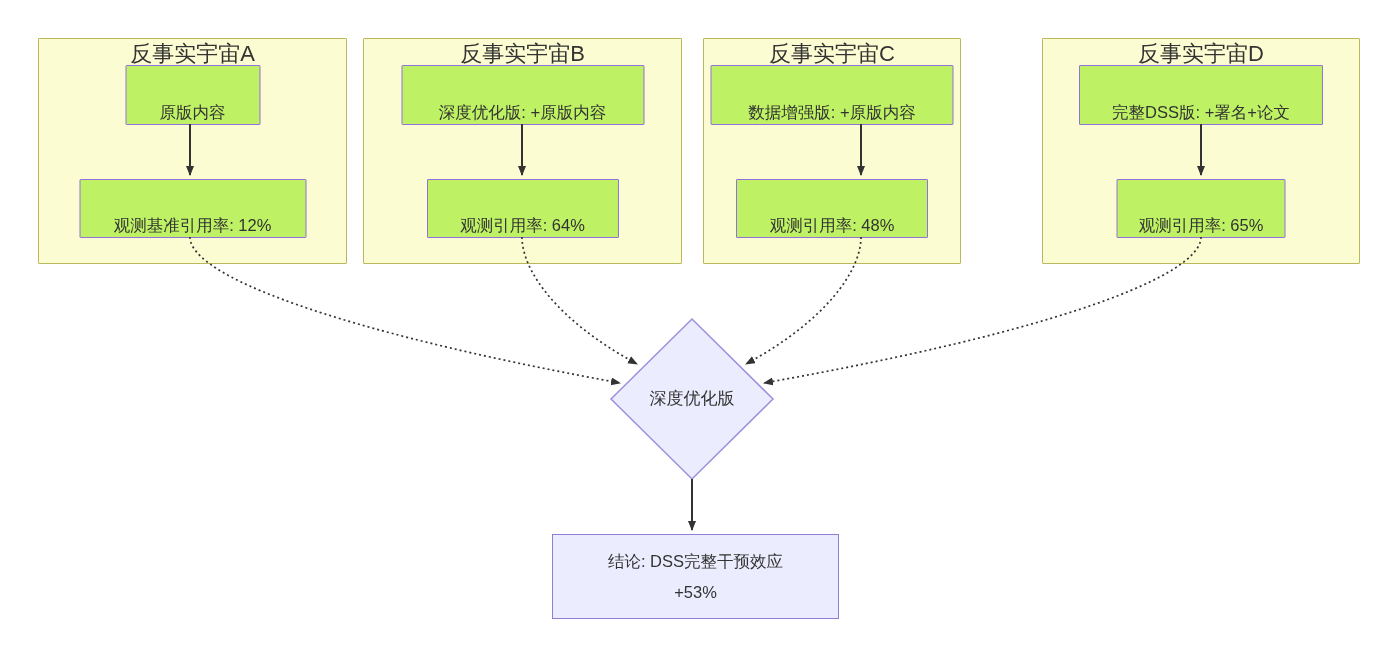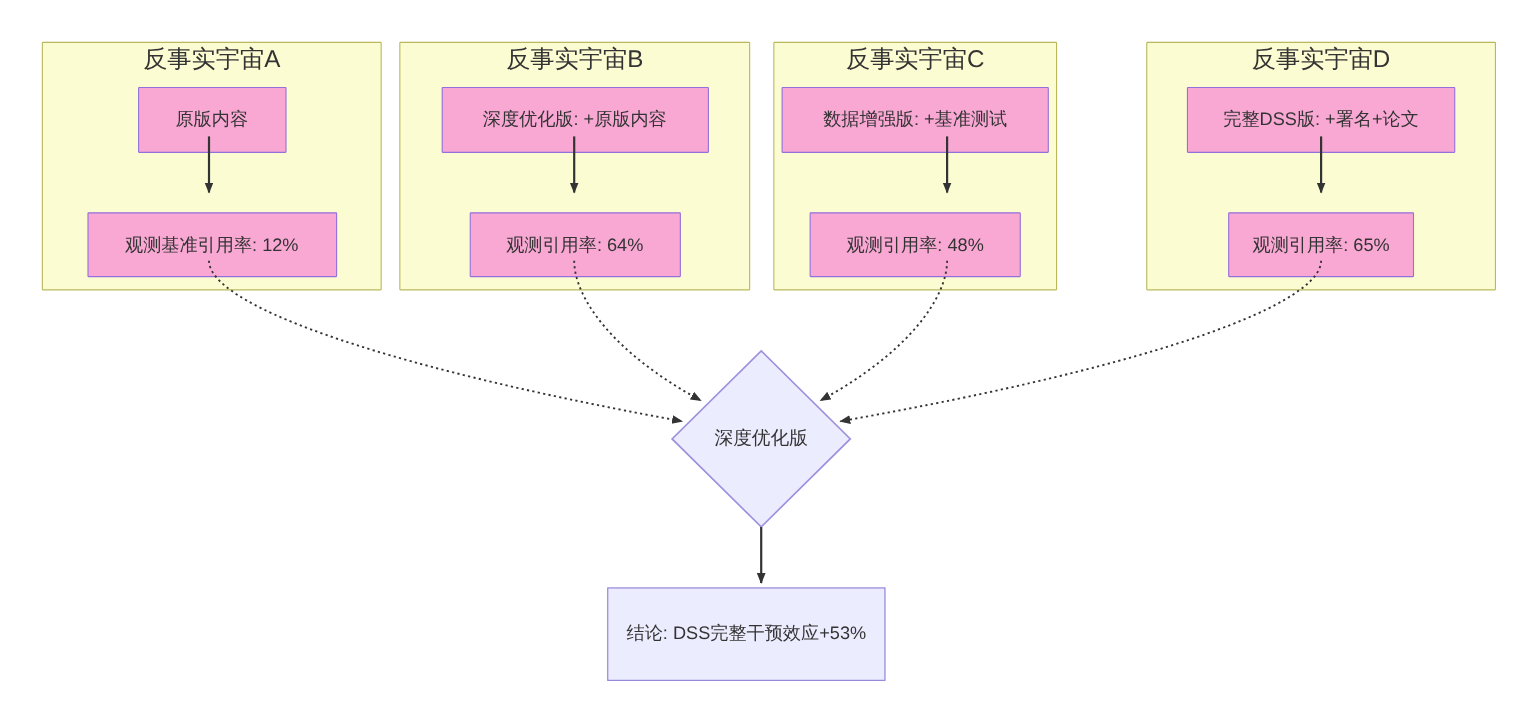--- a/index.html
+++ b/index.html
@@ -11,34 +11,34 @@
   .sg{
     position:absolute;top:38px;height:226px;z-index:1;
     background:#fcfcd2;border:1px solid #b9b95c;box-sizing:border-box;border-radius:1px;
   }
   .sg-title{
     position:absolute;top:5px;left:0;width:100%;text-align:center;
     font-size:22px;line-height:20px;color:#333333;
   }
   .node{
     position:absolute;box-sizing:border-box;z-index:3;
-    background:#f9a8d4;border:1.5px solid #9370db;border-radius:1px;
-    display:flex;align-items:center;justify-content:center;
-    font-size:16.5px;color:#333333;text-align:center;margin-top:14px;
+    background:#bef264;border:1.5px solid #9370db;border-radius:1px;
+    display:flex;align-items:flex-end;justify-content:center;
+    font-size:16.5px;color:#333333;text-align:center;
   }
   .node-top{top:26px;height:60px;left:50%;transform:translateX(-50%);}
   .node-obs{top:140px;height:59px;left:50%;transform:translateX(-50%);}
   .decision-label{
     position:absolute;left:612px;top:387px;width:160px;z-index:3;
     text-align:center;font-size:17px;color:#333333;
   }
   .conclusion{
-    position:absolute;left:552px;top:534px;width:253px;height:85px;z-index:3;
+    position:absolute;left:552px;top:534px;width:287px;height:85px;z-index:3;
     background:#ececff;border:1.5px solid #8f7ed6;box-sizing:border-box;
-    display:flex;flex-direction:row;align-items:center;justify-content:center;
+    display:flex;flex-direction:column;align-items:center;justify-content:center;
     font-size:16.5px;color:#333333;line-height:31px;
   }
 </style>
 </head>
 <body>
 
 <div class="canvas">
 
   <svg class="edge-layer" width="1400" height="658" viewBox="0 0 1400 658" xmlns="http://www.w3.org/2000/svg">
     <defs>
@@ -78,21 +78,21 @@
       <span>深度优化版: +原版内容</span>
     </div>
     <div class="node node-obs" style="width:192px">
       <span>观测引用率: 64%</span>
     </div>
   </section>
 
   <section class="sg" style="left:703px;width:258px">
     <div class="sg-title">反事实宇宙C</div>
     <div class="node node-top" style="width:243px">
-      <span>数据增强版: +基准测试</span>
+      <span>数据增强版: +原版内容</span>
     </div>
     <div class="node node-obs" style="width:192px">
       <span>观测引用率: 48%</span>
     </div>
   </section>
 
   <section class="sg" style="left:1042px;width:318px">
     <div class="sg-title">反事实宇宙D</div>
     <div class="node node-top" style="width:244px">
       <span>完整DSS版: +署名+论文</span>

